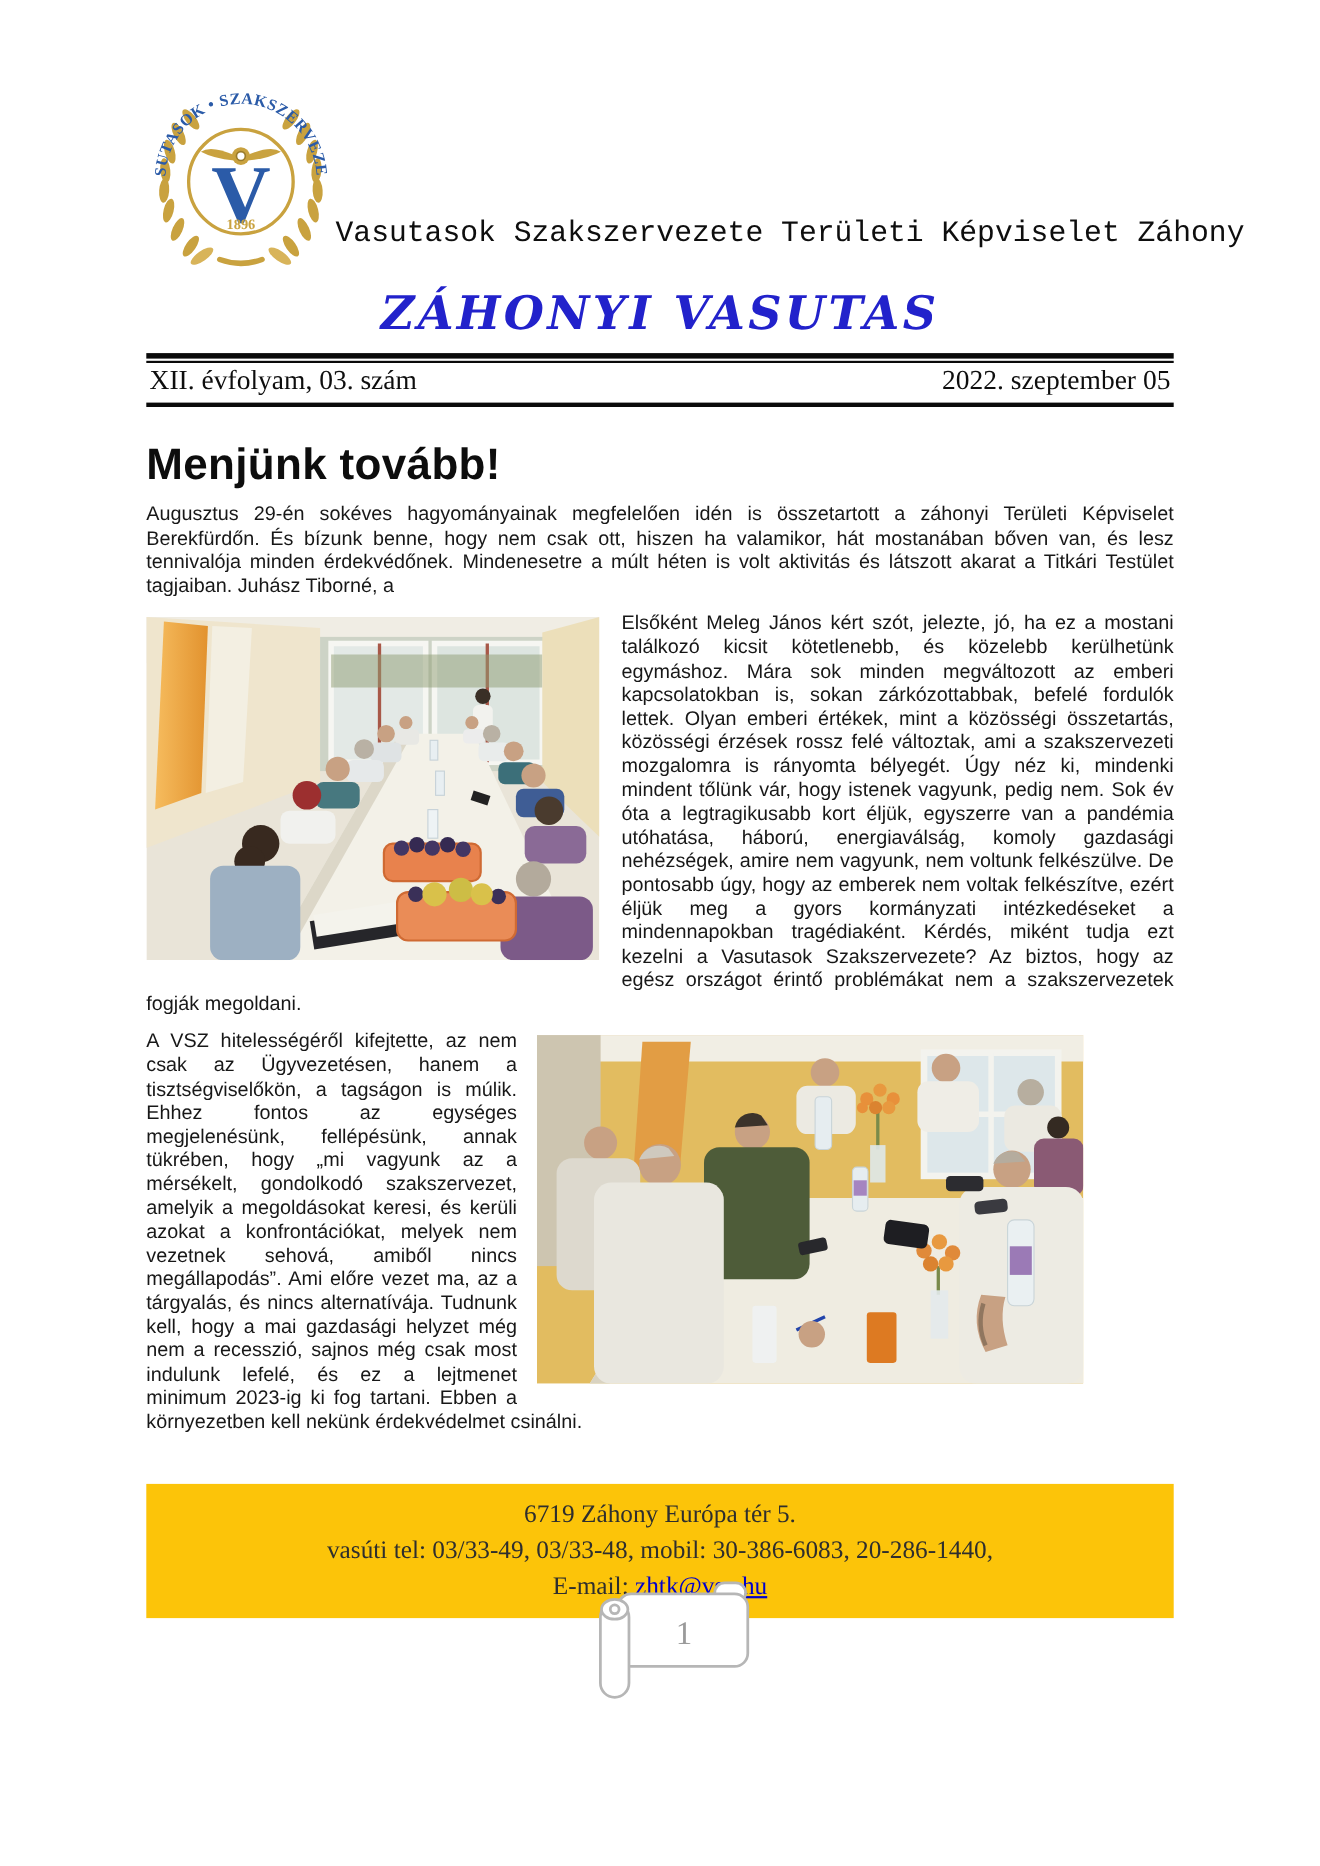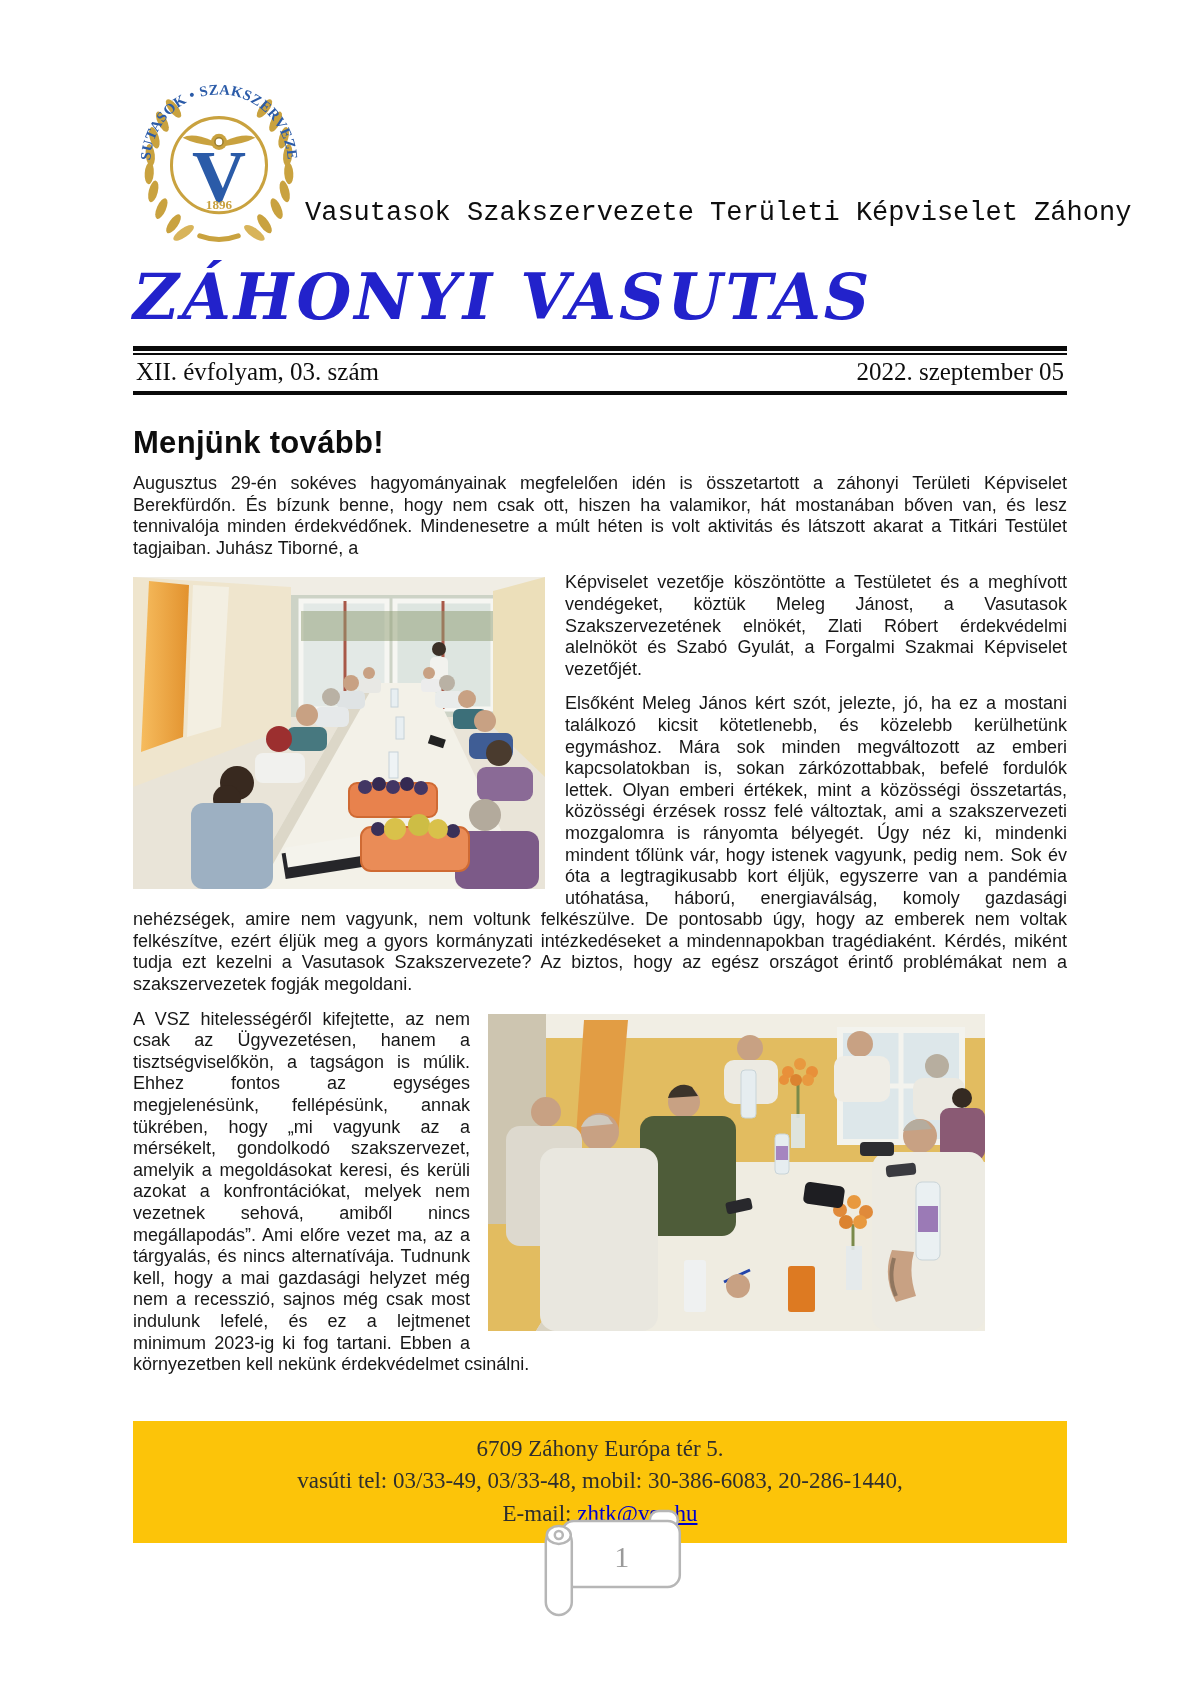--- a/index.html
+++ b/index.html
@@ -16,38 +16,38 @@
   }
   
   .masthead{display:flex;height:184px;}
   .logo{flex:0 0 172px;width:172px;}
   .org-line{
     flex:1;align-self:flex-end;text-align:center;
     font-family:Liberation Mono, monospace;font-size:27px;color:#0e0e0e;
     padding-bottom:16px;white-space:nowrap;
   }
   .paper-title{
-    margin-top:16px;
+    text-align:center;margin-top:16px;
     font-family:"DejaVu Serif",serif;font-style:italic;font-weight:bold;
-    font-size:63px;letter-spacing:3px;color:var(--masthead-blue);
+    font-size:42px;letter-spacing:3px;color:var(--masthead-blue);
     white-space:nowrap;
   }
   
   .issue-bar{margin-top:12px;}
   .rule-thick{height:5px;background:#0a0a0a;}
   .rule-thin{height:2px;background:#0a0a0a;margin-top:2px;}
   .rule-bottom{height:4px;background:#0a0a0a;}
   .issue-row{
     display:flex;justify-content:space-between;align-items:flex-end;
     font-family:"Liberation Serif",serif;font-size:25px;color:#0e0e0e;
     padding:3px 3px 5px 3px;
   }
   
   .article-title{
-    font-size:31px;font-weight:bold;margin:30px 0 12px 0;color:#0d0d0d;
+    font-size:40px;font-weight:bold;margin:30px 0 12px 0;color:#0d0d0d;
     font-family:"Liberation Sans",sans-serif;letter-spacing:.3px;
   }
   .body-text{
     font-size:18px;line-height:1.2;text-align:justify;margin:0 0 13px 0;color:#171717;
   }
   .flow::after{content:"";display:block;clear:both;}
   .photo{display:block;overflow:hidden;}
   .photo-1{float:left;width:412px;height:312px;margin:5px 20px 8px 0;}
   .photo-2{float:right;width:497px;height:317px;margin:5px 82px 10px 18px;}
   .photo svg{display:block;}
@@ -200,21 +200,20 @@
           <circle cx="274" cy="207" r="7" fill="#352a52"></circle>
         <circle cx="288" cy="211" r="7" fill="#423664"></circle>
         <rect x="228" y="250" width="108" height="44" rx="10" fill="#ea8c57" stroke="#cf6a33" stroke-width="2"></rect>
         <circle cx="245" cy="252" r="7" fill="#3a3058"></circle>
           <circle cx="320" cy="254" r="7" fill="#3a3058"></circle>
         <circle cx="262" cy="252" r="11" fill="#d9c14a"></circle>
           <circle cx="286" cy="248" r="11" fill="#cdbd45"></circle>
           <circle cx="305" cy="252" r="10" fill="#d9c14a"></circle>
       </svg>
     </span>
-    <p class="body-text">Képviselet vezetője köszöntötte a Testületet és a meghívott vendégeket, köztük Meleg Jánost, a Vasutasok Szakszervezetének elnökét, Zlati Róbert érdekvédelmi alelnököt és Szabó Gyulát, a Forgalmi Szakmai Képviselet vezetőjét.</p>
     <p class="body-text">Elsőként Meleg János kért szót, jelezte, jó, ha ez a mostani találkozó kicsit kötetlenebb, és közelebb kerülhetünk egymáshoz. Mára sok minden megváltozott az emberi kapcsolatokban is, sokan zárkózottabbak, befelé fordulók lettek. Olyan emberi értékek, mint a közösségi összetartás, közösségi érzések rossz felé változtak, ami a szakszervezeti mozgalomra is rányomta bélyegét. Úgy néz ki, mindenki mindent tőlünk vár, hogy istenek vagyunk, pedig nem. Sok év óta a legtragikusabb kort éljük, egyszerre van a pandémia utóhatása, háború, energiaválság, komoly gazdasági nehézségek, amire nem vagyunk, nem voltunk felkészülve. De pontosabb úgy, hogy az emberek nem voltak felkészítve, ezért éljük meg a gyors kormányzati intézkedéseket a mindennapokban tragédiaként. Kérdés, miként tudja ezt kezelni a Vasutasok Szakszervezete? Az biztos, hogy az egész országot érintő problémákat nem a szakszervezetek fogják megoldani.</p>
   </div>
 
   <div class="flow">
     <span class="photo photo-2">
       <svg width="497" height="317" viewBox="0 0 497 317" preserveAspectRatio="none">
         <rect width="497" height="317" fill="#e2bc60"></rect>
         <rect width="497" height="24" fill="#f1eee4"></rect>
         <rect x="0" y="0" width="58" height="210" fill="#cdc5b0"></rect>
         <rect x="352" y="16" width="122" height="112" fill="#dde7ea" stroke="#f3f3ee" stroke-width="6"></rect>
@@ -275,21 +274,21 @@
         <rect x="372" y="128" width="34" height="14" rx="4" fill="#2c2c30"></rect>
         <rect x="398" y="150" width="30" height="12" rx="4" fill="#3a3a40" transform="rotate(-6 413 156)"></rect>
         <line x1="236" y1="268" x2="262" y2="256" stroke="#2244aa" stroke-width="3"></line>
         <circle cx="250" cy="272" r="12" fill="#c8a183"></circle>
       </svg>
     </span>
     <p class="body-text">A VSZ hitelességéről kifejtette, az nem csak az Ügyvezetésen, hanem a tisztségviselőkön, a tagságon is múlik. Ehhez fontos az egységes megjelenésünk, fellépésünk, annak tükrében, hogy „mi vagyunk az a mérsékelt, gondolkodó szakszervezet, amelyik a megoldásokat keresi, és kerüli azokat a konfrontációkat, melyek nem vezetnek sehová, amiből nincs megállapodás”. Ami előre vezet ma, az a tárgyalás, és nincs alternatívája. Tudnunk kell, hogy a mai gazdasági helyzet még nem a recesszió, sajnos még csak most indulunk lefelé, és ez a lejtmenet minimum 2023-ig ki fog tartani. Ebben a környezetben kell nekünk érdekvédelmet csinálni.</p>
   </div>
 
   <footer class="contact-band">
-    <div class="footer-line">6709 Záhony Európa tér 5.</div>
+    <div class="footer-line">6719 Záhony Európa tér 5.</div>
     <div class="footer-line">vasúti tel: 03/33-49, 03/33-48, mobil: 30-386-6083, 20-286-1440,</div>
     <div class="footer-line">
       <span>E-mail:</span>
       <a href="#" class="email-link">zhtk@vsz.hu</a>
     </div>
     <span class="page-scroll">
       <svg width="170" height="118" viewBox="0 0 170 118">
         <g fill="#ffffff" stroke="#b6b6b6" stroke-width="2.5">
           <rect x="128" y="8" width="28" height="18" rx="9"></rect>
           <rect x="40" y="18" width="118" height="66" rx="12"></rect>

